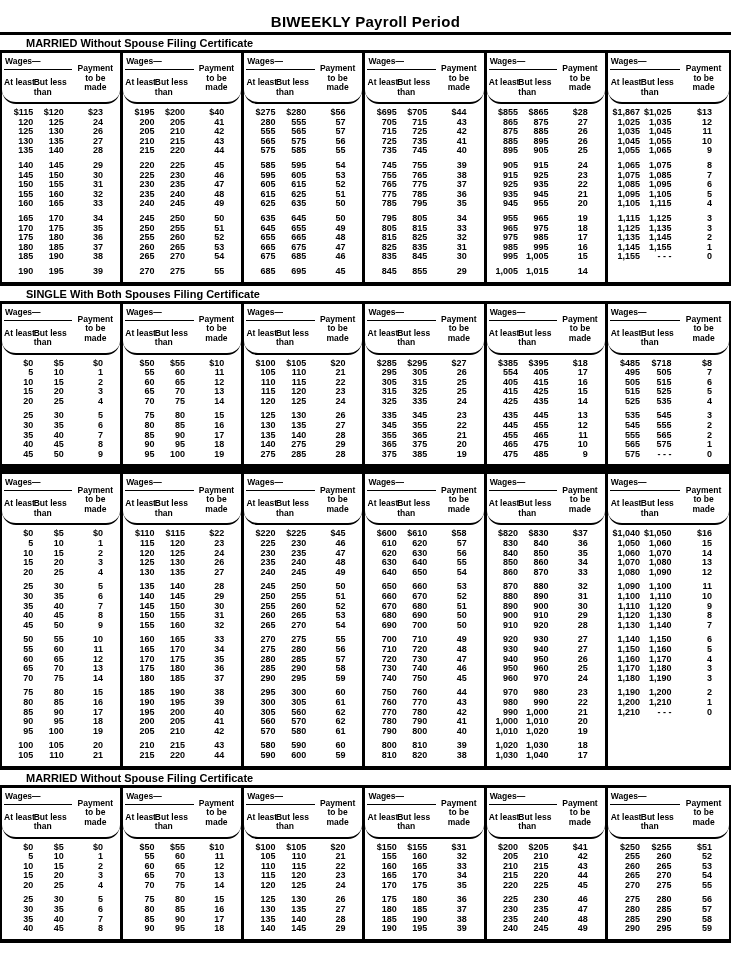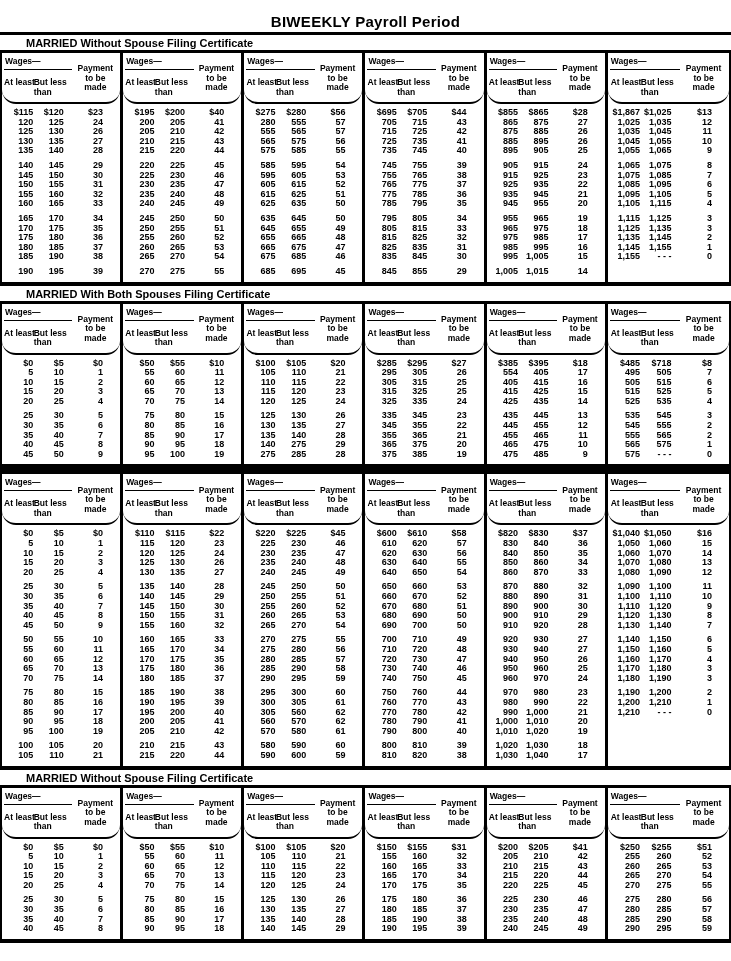--- a/index.html
+++ b/index.html
@@ -618,21 +618,21 @@
             <div class="row">
               <div class="c1">1,155</div>
               <div class="c2">- - -</div>
               <div class="c3">0</div>
             </div>
           </div>
         </div>
       </div>
     </div>
 
-  <div class="section-title">MARRIED With Both Spouses Filing Certificate</div>
+  <div class="section-title">SINGLE With Both Spouses Filing Certificate</div>
   <div class="eic-table">
       <div class="group">
         <div class="ghead">
           <div class="wages-h">Wages—</div>
           <div class="payment-h">Payment to be made</div>
           <div class="atleast-h">At least</div>
           <div class="butless-h">But less than</div>
         </div>
         <div class="gbody">
           <div class="block">

